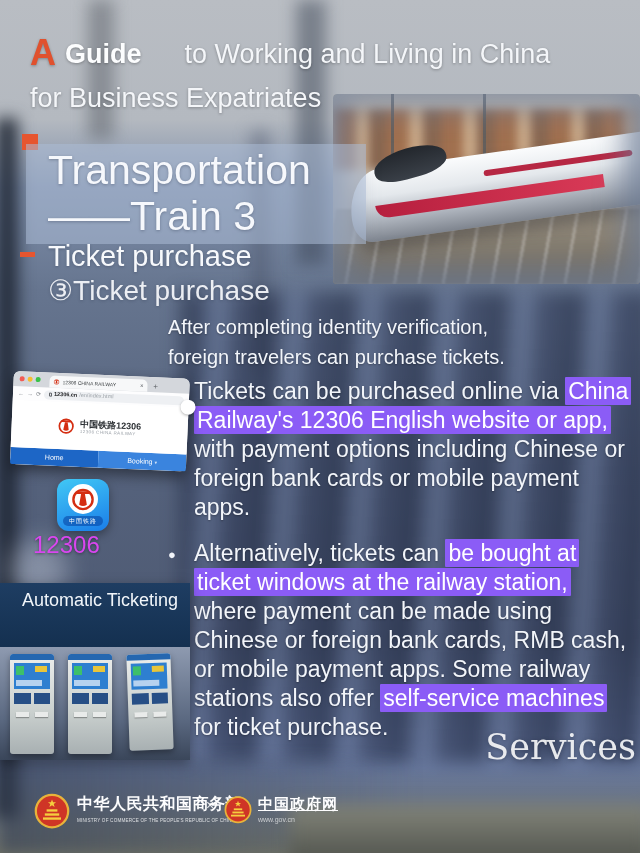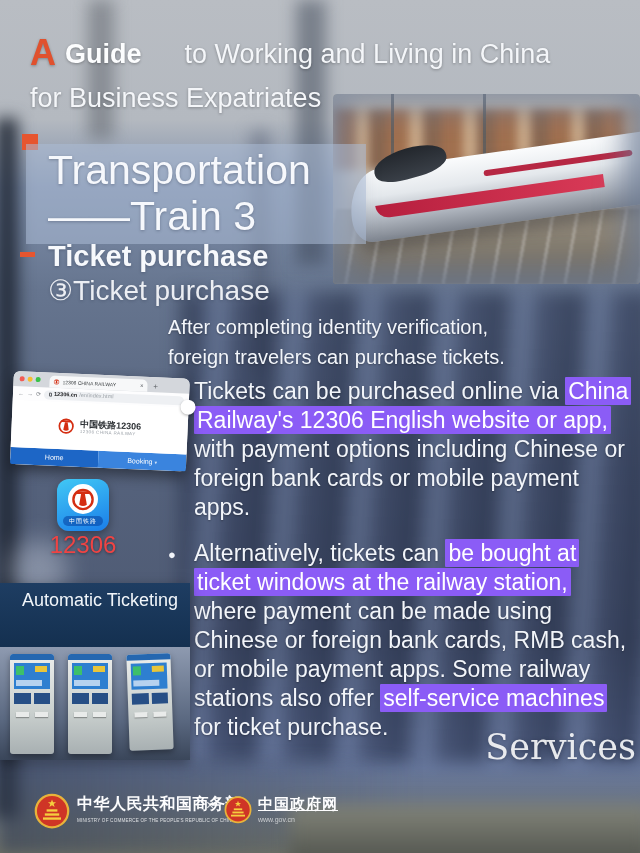--- a/index.html
+++ b/index.html
@@ -62,21 +62,21 @@
 
   
   .sq-accent{position:absolute;left:22px;top:134px;width:16px;height:16px;background:#e6552f;}
   .panel{position:absolute;left:26px;top:144px;width:340px;height:100px;
     background:rgba(172,187,214,.55);}
   .title1{position:absolute;left:48px;top:147px;font-size:41px;font-weight:400;color:#f6f8fc;
     text-shadow:0 1px 3px rgba(40,50,70,.35);}
   .title2{position:absolute;left:48px;top:193px;font-size:41px;font-weight:400;color:#f6f8fc;
     text-shadow:0 1px 3px rgba(40,50,70,.35);}
   .dash-accent{position:absolute;left:20px;top:252px;width:15px;height:5px;background:#e6552f;}
-  .sub1{position:absolute;left:48px;top:240px;font-size:29px;font-weight:700;color:#f7f9fc;
+  .sub1{position:absolute;left:48px;top:240px;font-size:29px;font-weight:400;color:#f7f9fc;
     text-shadow:0 1px 3px rgba(40,50,70,.35);}
   .sub2{position:absolute;left:48px;top:274px;font-size:28px;font-weight:400;color:rgba(248,250,253,.92);
     text-shadow:0 1px 3px rgba(40,50,70,.3);}
 
   
   .intro{position:absolute;left:168px;top:312px;width:470px;font-size:20px;line-height:30px;
     color:#f2f5fa;text-shadow:0 1px 2px rgba(0,0,0,.3);}
   .bullets{position:absolute;left:168px;top:377px;width:466px;}
   .bullet{display:flex;margin-bottom:17px;}
   .bullet .dot{flex:0 0 26px;font-size:13px;line-height:29px;padding-top:1px;color:#f2f5fa;}
@@ -120,22 +120,22 @@
 
   
   .app{position:absolute;left:57px;top:479px;width:52px;height:52px;border-radius:12px;
     background:linear-gradient(160deg,#41c8f5,#1a7de9);box-shadow:0 4px 10px rgba(0,0,0,.35);}
   .app .ring{position:absolute;left:11px;top:5px;width:30px;height:30px;border-radius:50%;background:#fff;
     display:flex;align-items:center;justify-content:center;}
   .app .ring svg{width:24px;height:24px;color:#d42e12;}
   .app .pill{position:absolute;left:6px;bottom:5px;width:40px;height:10px;border-radius:5px;
     background:rgba(8,70,165,.6);display:flex;align-items:center;justify-content:center;
     font-size:6px;color:#fff;letter-spacing:1px;}
-  .app-label{position:absolute;left:33px;top:531px;width:100px;text-align:center;font-size:24px;
-    color:#ef4444;text-shadow:0 1px 3px rgba(0,0,0,.4);}
+  .app-label{position:absolute;left:33px;top:531px;width:100px;text-align:left;font-size:24px;
+    color:#d946ef;text-shadow:0 1px 3px rgba(0,0,0,.4);}
 
   
   .kiosk{position:absolute;left:0;top:583px;width:190px;height:177px;overflow:hidden;
     box-shadow:0 4px 12px rgba(0,0,0,.35);}
   .ksign{height:64px;background:linear-gradient(180deg,#1e3d62,#143050);padding:7px 0 0 22px;}
   .ksign .cn{font-size:29px;letter-spacing:7px;color:#eef3f8;line-height:30px;font-weight:400;}
   .ksign .en{font-size:18px;color:#f2f6fa;line-height:21px;font-weight:400;}
   .kscene{position:relative;height:113px;
     background:linear-gradient(180deg,#8e9ab0 0%,#5a6880 65%,#3a465a 100%);}
   .machine{position:absolute;top:7px;width:44px;height:100px;border-radius:3px;

